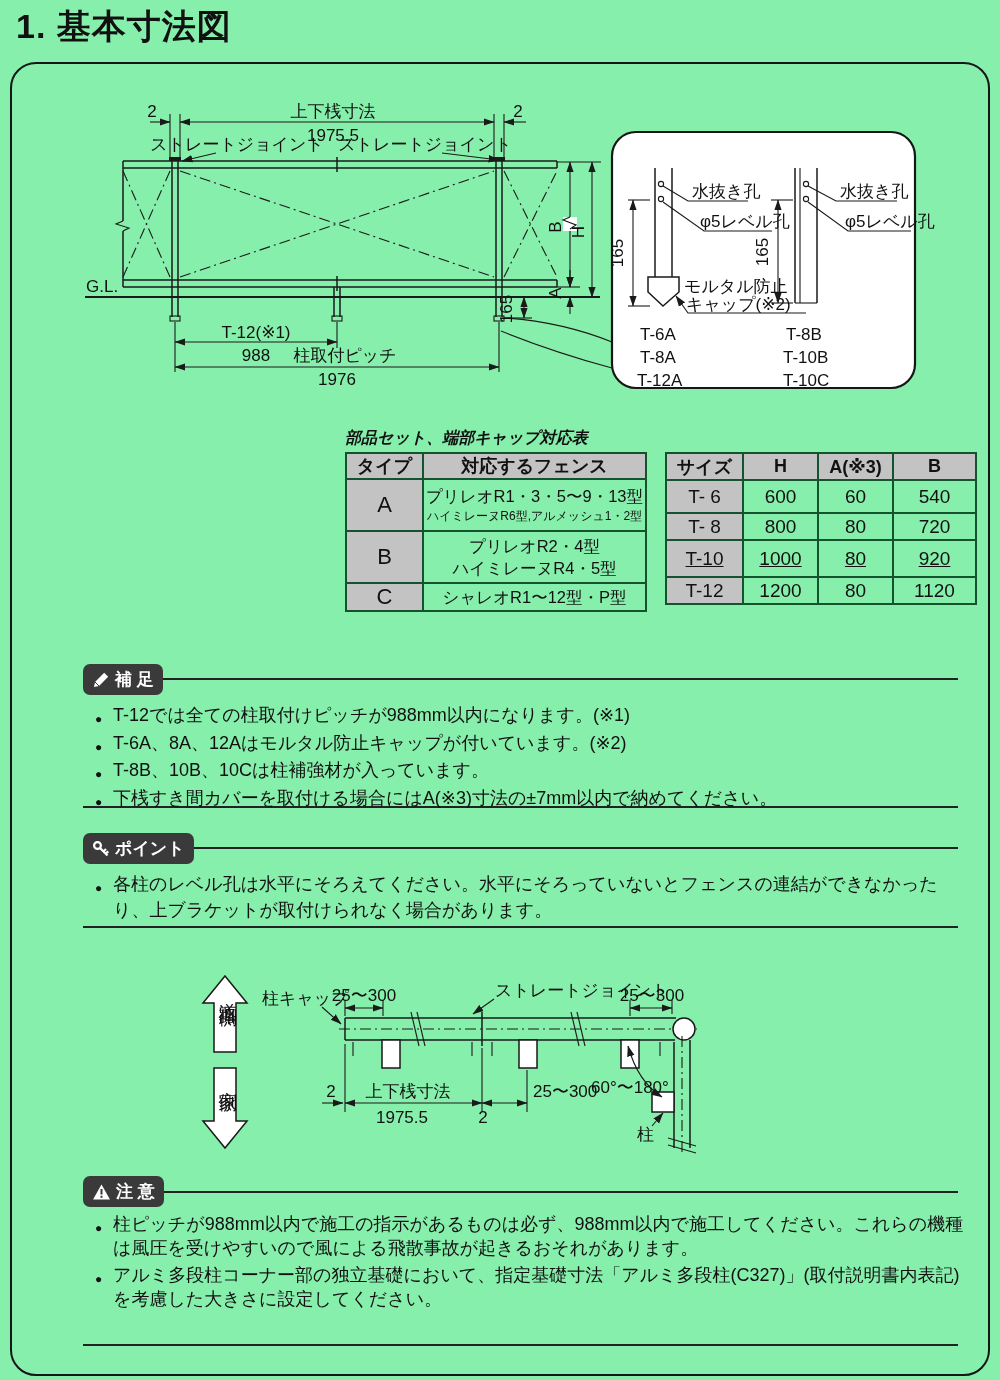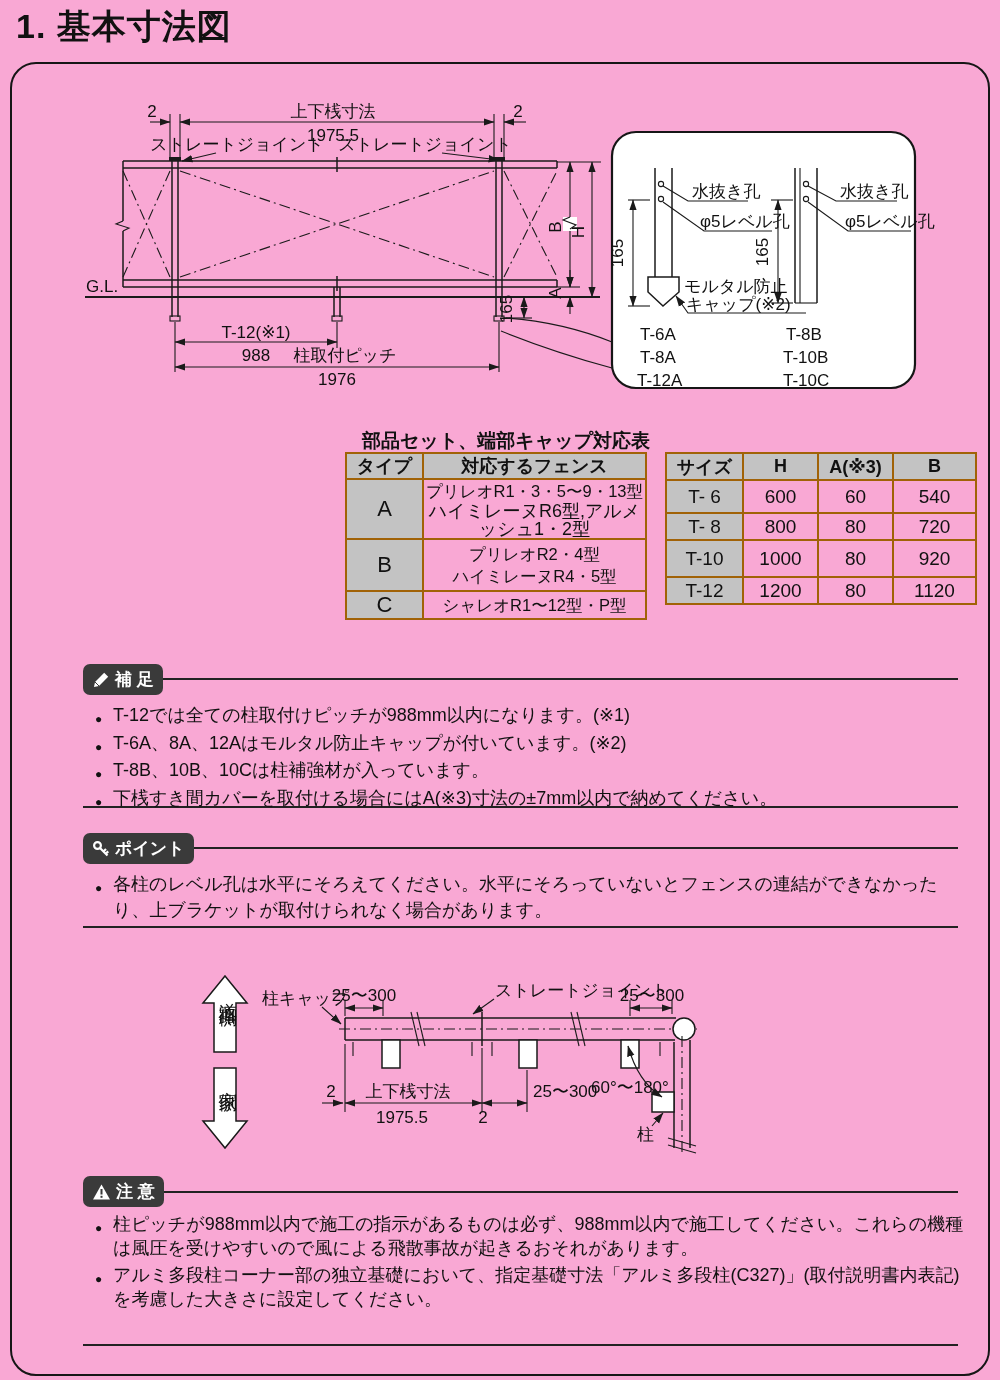--- a/index.html
+++ b/index.html
@@ -1,38 +1,38 @@
 <!DOCTYPE html>
 <html><head>
 <meta charset="utf-8">
 <style>
   html,body{margin:0;padding:0;background:#fff;}
-  .page{position:relative;width:1000px;height:1380px;background:#f9a8d4;overflow:hidden;
+  .page{position:relative;width:1000px;height:1380px;background:#86efac;overflow:hidden;
         font-family:"Liberation Sans","DejaVu Sans",sans-serif;color:#111;}
   .title{position:absolute;left:16px;top:4px;font-size:34px;font-weight:bold;letter-spacing:1px;}
   .frame{position:absolute;left:10px;top:62px;width:976px;height:1310px;
          border:2.5px solid #161616;border-radius:26px;}
   svg.diagram{position:absolute;left:0;top:0;width:1000px;height:1380px;}
   svg.diagram text{font-family:"Liberation Sans","DejaVu Sans",sans-serif;font-size:17px;fill:#111;}
   .ln{stroke:#1a1a1a;stroke-width:1.5;fill:none;}
   .thin{stroke:#1a1a1a;stroke-width:1.1;fill:none;}
   .dim{stroke:#1a1a1a;stroke-width:1.1;fill:none;}
   .dd{stroke:#1a1a1a;stroke-width:1.1;fill:none;stroke-dasharray:11 4 2 4;}
   .wfill{fill:#fff;stroke:#1a1a1a;stroke-width:1.5;}
   .tm{text-anchor:middle;}
   .big{font-size:20px;}
   
   .tbl{position:absolute;border-collapse:collapse;table-layout:fixed;}
-  .tbl td,.tbl th{border:2px solid #a16207;text-align:center;vertical-align:middle;padding:0;}
+  .tbl td,.tbl th{border:2px solid #14532d;text-align:center;vertical-align:middle;padding:0;}
   .tbl th{background:#c3c3c3;font-size:18px;font-weight:bold;}
   .gray{background:#c3c3c3;}
-  .tbl-title{position:absolute;left:362px;top:428px;font-size:19px;font-weight:bold;}
+  .tbl-title{position:absolute;left:345px;top:428px;font-size:16px;font-weight:bold;font-style:italic;}
   .typecell{font-size:22px;}
   .f1{font-size:16.5px;line-height:22px;}
-  .f2{font-size:18px;line-height:18px;}
+  .f2{font-size:12px;line-height:18px;}
   .sizecell{font-size:19px;}
   
   .badge{position:absolute;height:31px;background:#3a3a3a;border-radius:7px;color:#fff;
          display:flex;align-items:center;gap:5px;padding:0 9px;font-size:17px;font-weight:bold;z-index:3;}
   .rule{position:absolute;border-top:2px solid #222;z-index:2;}
   .notes{position:absolute;left:95px;width:872px;font-size:18px;z-index:2;}
   .notes .item{position:relative;padding-left:18px;line-height:25.5px;margin-bottom:2px;}
   .notes .item::before{content:"●";position:absolute;left:0;top:4px;font-size:12px;}
   .vlabel{position:absolute;writing-mode:vertical-rl;text-orientation:upright;
           font-size:19px;letter-spacing:3px;z-index:2;}
@@ -311,21 +311,21 @@
       <td class="sizecell">600</td>
       <td class="sizecell">60</td>
       <td class="sizecell">540</td>
     </tr>
     <tr style="height:27px;">
       <td class="gray sizecell">T- 8</td>
       <td class="sizecell">800</td>
       <td class="sizecell">80</td>
       <td class="sizecell">720</td>
     </tr>
-    <tr style="height:37px;">
+    <tr style="height:37px;text-decoration:underline;">
       <td class="gray sizecell">T-10</td>
       <td class="sizecell">1000</td>
       <td class="sizecell">80</td>
       <td class="sizecell">920</td>
     </tr>
     <tr style="height:27px;">
       <td class="gray sizecell">T-12</td>
       <td class="sizecell">1200</td>
       <td class="sizecell">80</td>
       <td class="sizecell">1120</td>

